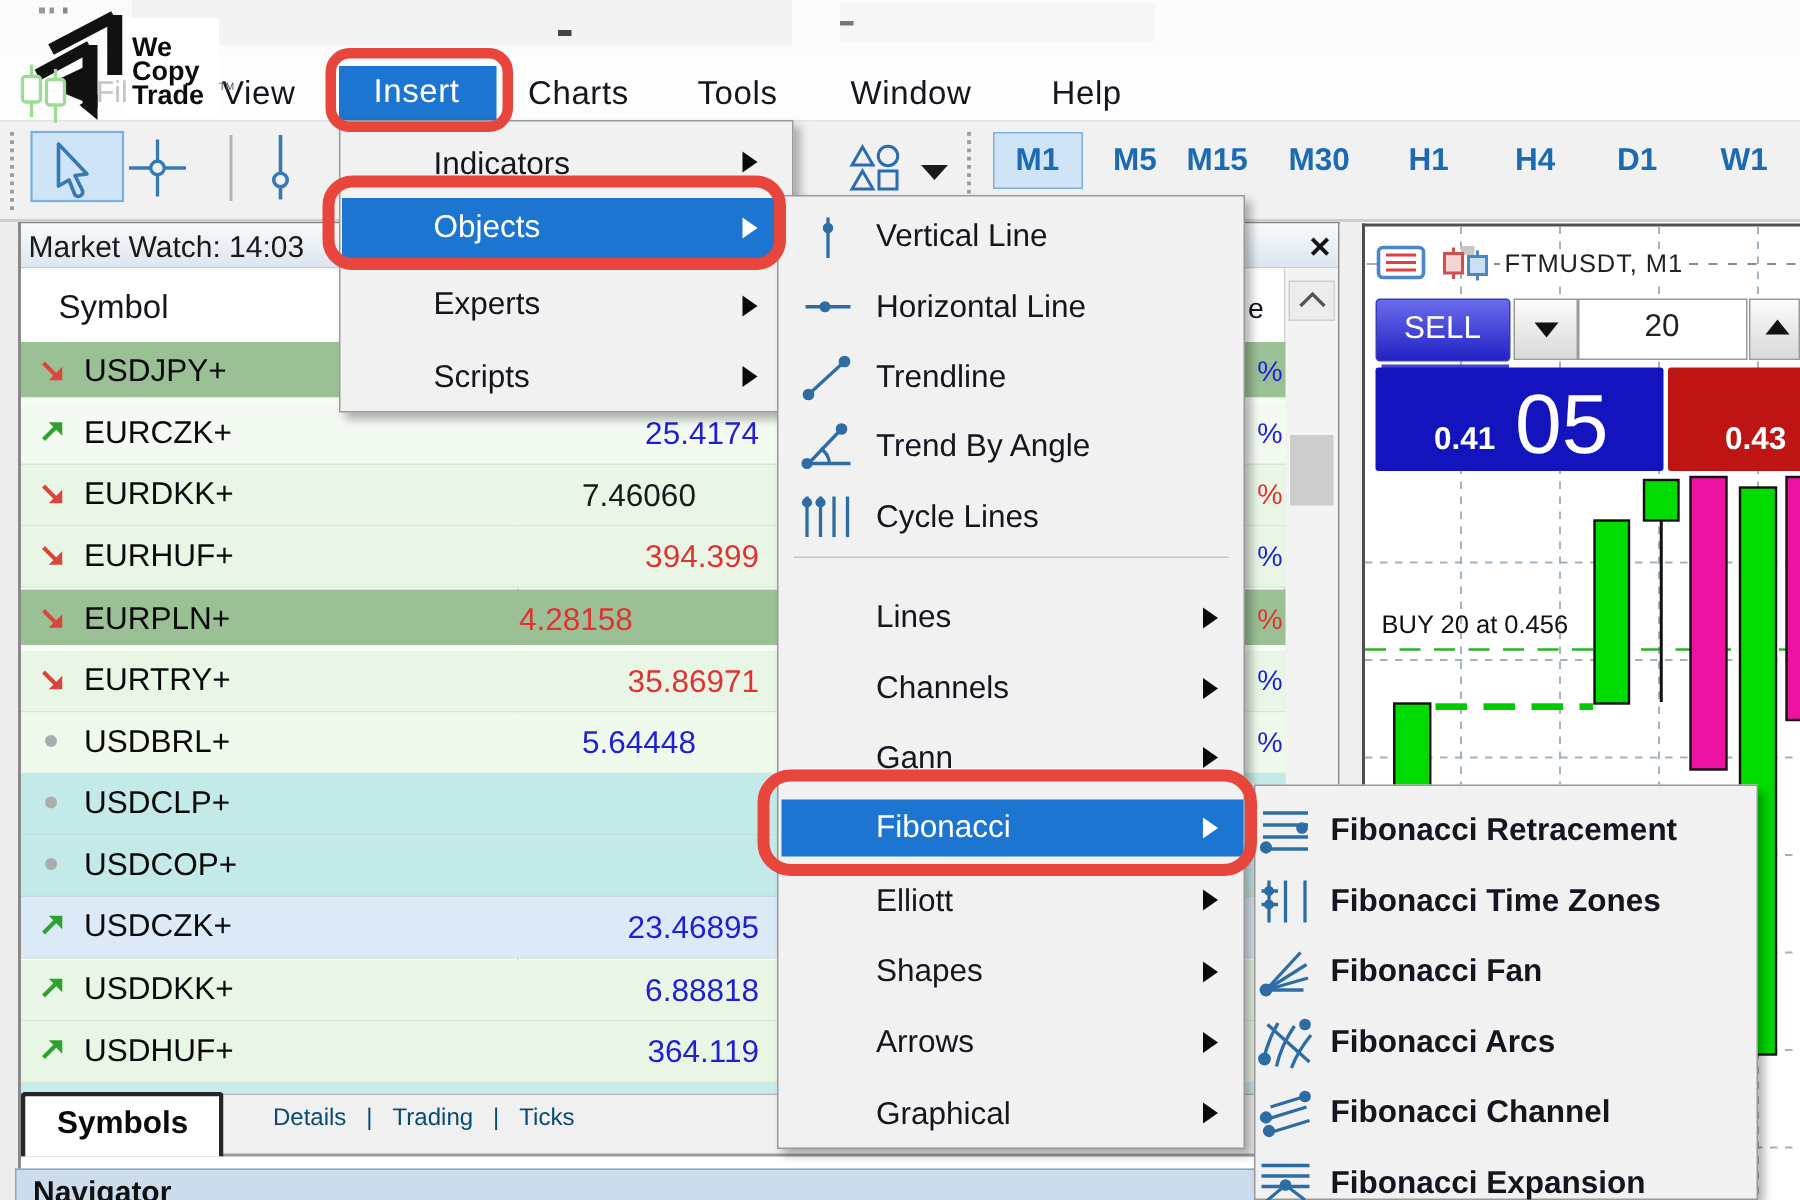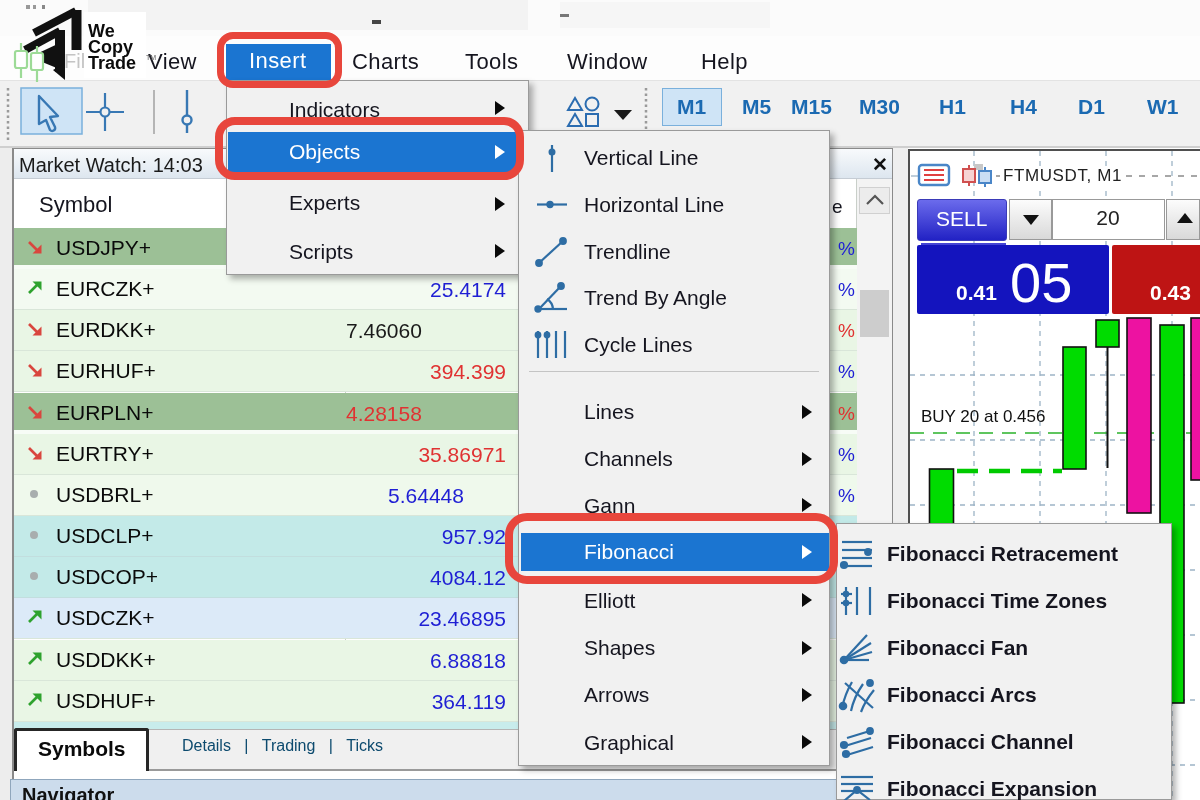--- a/index.html
+++ b/index.html
@@ -117,21 +117,21 @@
     </svg>
 <div class="a" style="left:42px;top:128px;font-size:21px;color:#0a0a0a">EURCZK+</div>
 <div class="a" style="left:332px;top:129px;width:160px;text-align:right;font-size:21px;color:#1f1fd4">25.4174</div>
 <div class="a" style="left:792px;top:130px;width:49px;text-align:right;font-size:19px;color:#1f1fd4">%</div>
 <div class="a" style="left:0;top:161px;width:843px;height:41px;background:#e9f6e5;border-bottom:1px solid #d9e6d9"></div>
 <svg class="a" style="left:11px;top:170px" width="19" height="19">
       <line x1="4" y1="5" x2="13" y2="14" stroke="#d9463e" stroke-width="2.7"></line>
       <polygon points="16.5,16.5 7.5,16.5 16.5,7.5" fill="#d9463e"></polygon>
     </svg>
 <div class="a" style="left:42px;top:169px;font-size:21px;color:#0a0a0a">EURDKK+</div>
-<div class="a" style="left:332px;top:170px;width:160px;text-align:left;font-size:21px;color:#1a1a1a">7.46060</div>
+<div class="a" style="left:332px;top:170px;width:160px;text-align:center;font-size:21px;color:#1a1a1a">7.46060</div>
 <div class="a" style="left:792px;top:171px;width:49px;text-align:right;font-size:19px;color:#e03232">%</div>
 <div class="a" style="left:0;top:202px;width:843px;height:41px;background:#e9f6e5;border-bottom:1px solid #d9e6d9"></div>
 <svg class="a" style="left:11px;top:211px" width="19" height="19">
       <line x1="4" y1="5" x2="13" y2="14" stroke="#d9463e" stroke-width="2.7"></line>
       <polygon points="16.5,16.5 7.5,16.5 16.5,7.5" fill="#d9463e"></polygon>
     </svg>
 <div class="a" style="left:42px;top:210px;font-size:21px;color:#0a0a0a">EURHUF+</div>
 <div class="a" style="left:332px;top:211px;width:160px;text-align:right;font-size:21px;color:#e03232">394.399</div>
 <div class="a" style="left:792px;top:212px;width:49px;text-align:right;font-size:19px;color:#1f1fd4">%</div>
 <div class="a" style="left:0;top:244px;width:843px;height:37px;background:#9cc096"></div>
@@ -156,27 +156,25 @@
       <circle cx="9" cy="10" r="4" fill="#a8aeae"></circle>
     </svg>
 <div class="a" style="left:42px;top:334px;font-size:21px;color:#0a0a0a">USDBRL+</div>
 <div class="a" style="left:332px;top:335px;width:160px;text-align:center;font-size:21px;color:#1f1fd4">5.64448</div>
 <div class="a" style="left:792px;top:336px;width:49px;text-align:right;font-size:19px;color:#1f1fd4">%</div>
 <div class="a" style="left:0;top:367px;width:843px;height:41px;background:#c3eae8;border-bottom:1px solid #c2dede"></div>
 <svg class="a" style="left:11px;top:376px" width="19" height="19">
       <circle cx="9" cy="10" r="4" fill="#a8aeae"></circle>
     </svg>
 <div class="a" style="left:42px;top:375px;font-size:21px;color:#0a0a0a">USDCLP+</div>
-<div class="a" style="left:332px;top:376px;width:160px;text-align:right;font-size:21px;color:#1f1fd4">957.92</div>
 <div class="a" style="left:0;top:408px;width:843px;height:41px;background:#c3eae8;border-bottom:1px solid #c2dede"></div>
 <svg class="a" style="left:11px;top:417px" width="19" height="19">
       <circle cx="9" cy="10" r="4" fill="#a8aeae"></circle>
     </svg>
 <div class="a" style="left:42px;top:416px;font-size:21px;color:#0a0a0a">USDCOP+</div>
-<div class="a" style="left:332px;top:417px;width:160px;text-align:right;font-size:21px;color:#1f1fd4">4084.12</div>
 <div class="a" style="left:0;top:449px;width:843px;height:41px;background:#dceaf8;border-bottom:1px solid #d9e6d9"></div>
 <svg class="a" style="left:11px;top:458px" width="19" height="19">
       <line x1="4" y1="15" x2="13" y2="6" stroke="#2ea22e" stroke-width="2.7"></line>
       <polygon points="16.5,3.5 7.5,3.5 16.5,12.5" fill="#2ea22e"></polygon>
     </svg>
 <div class="a" style="left:42px;top:457px;font-size:21px;color:#0a0a0a">USDCZK+</div>
 <div class="a" style="left:332px;top:458px;width:160px;text-align:right;font-size:21px;color:#1f1fd4">23.46895</div>
 <div class="a" style="left:0;top:491px;width:843px;height:41px;background:#e9f6e5;border-bottom:1px solid #d9e6d9"></div>
 <svg class="a" style="left:11px;top:500px" width="19" height="19">
       <line x1="4" y1="15" x2="13" y2="6" stroke="#2ea22e" stroke-width="2.7"></line>

